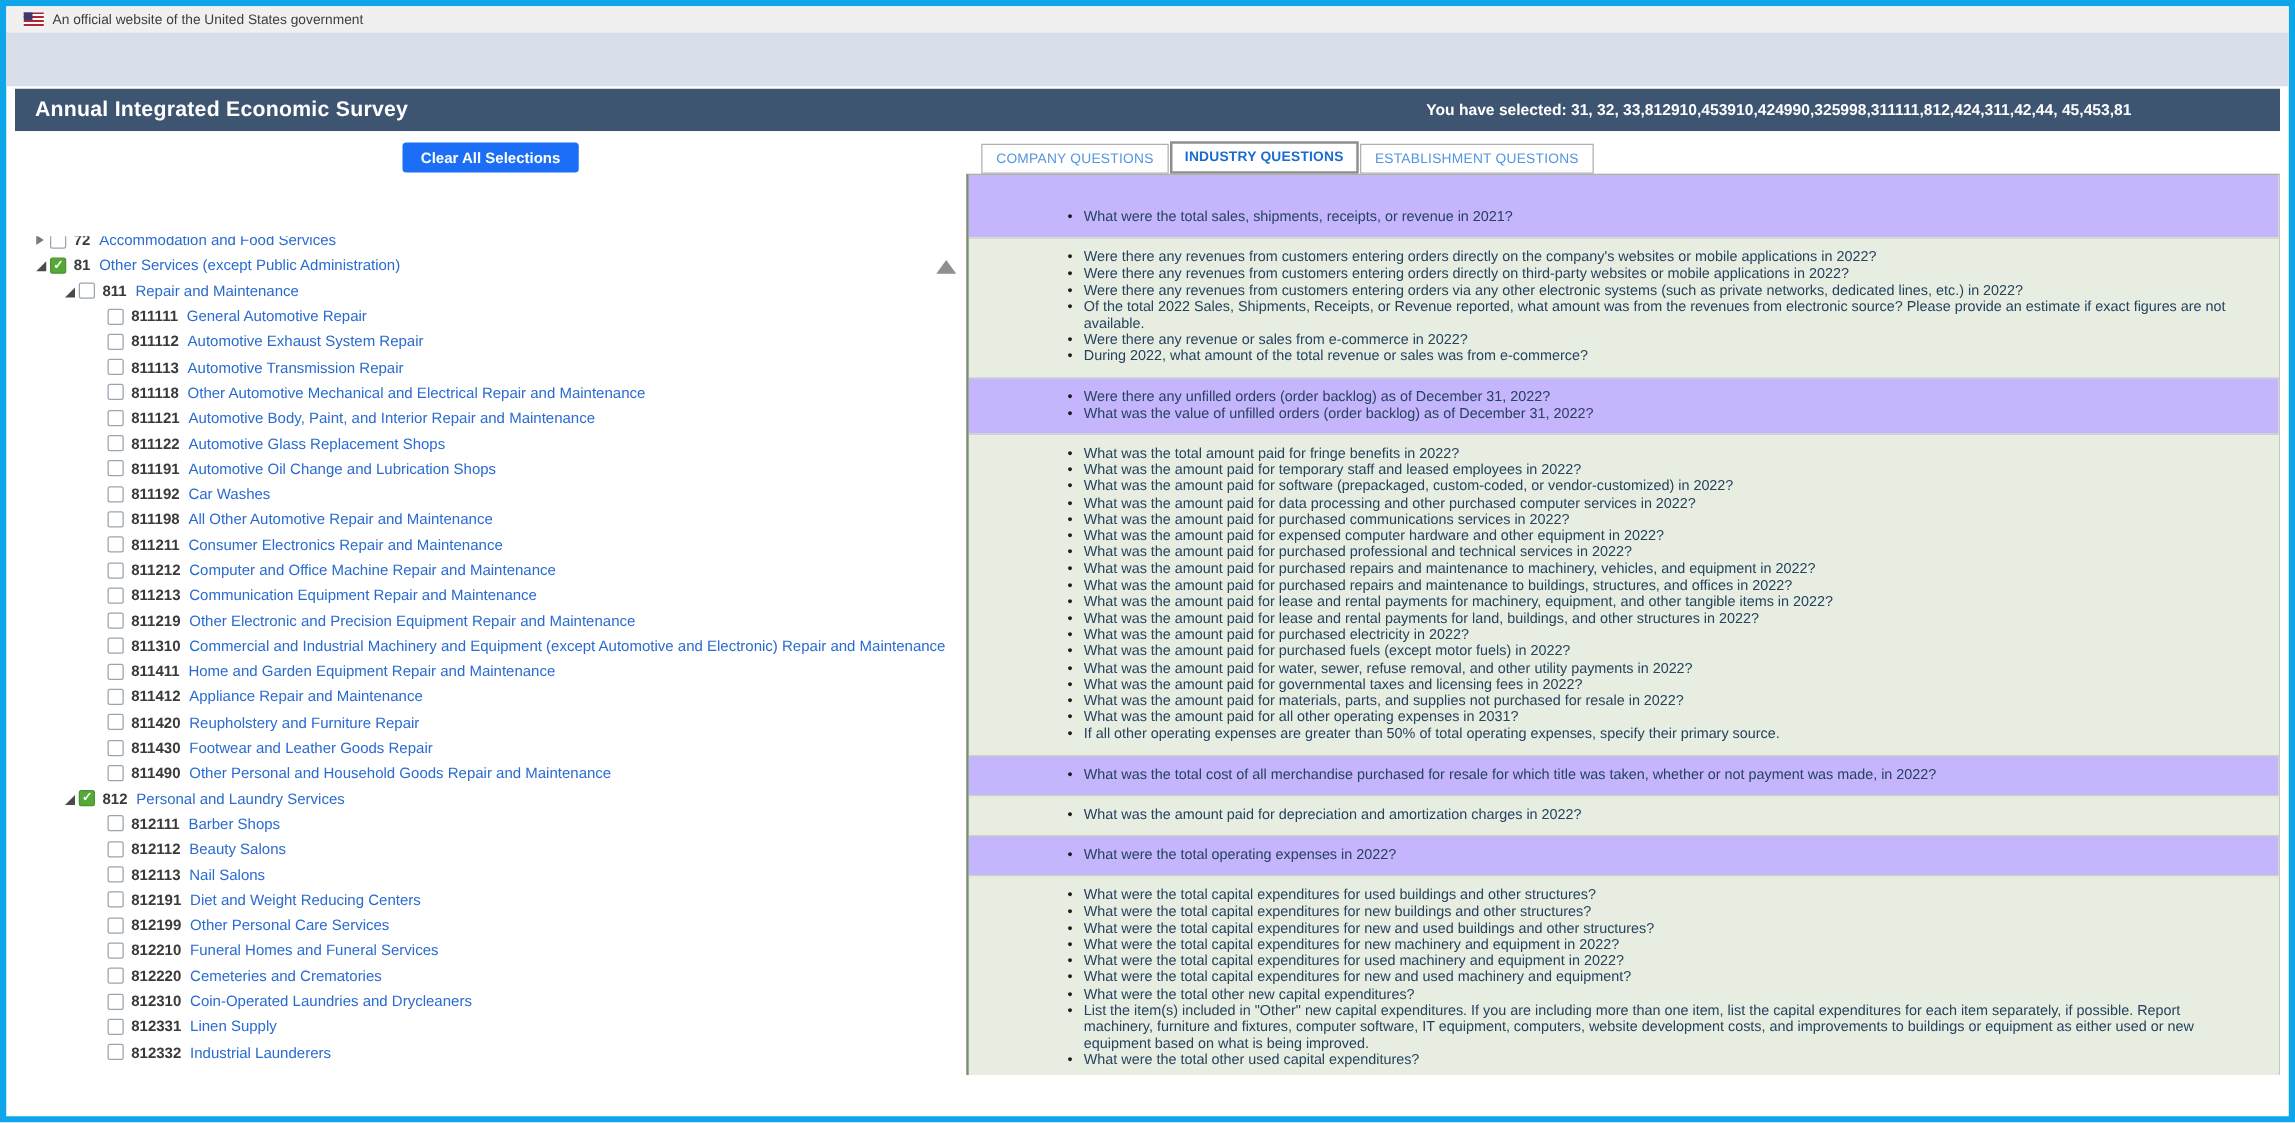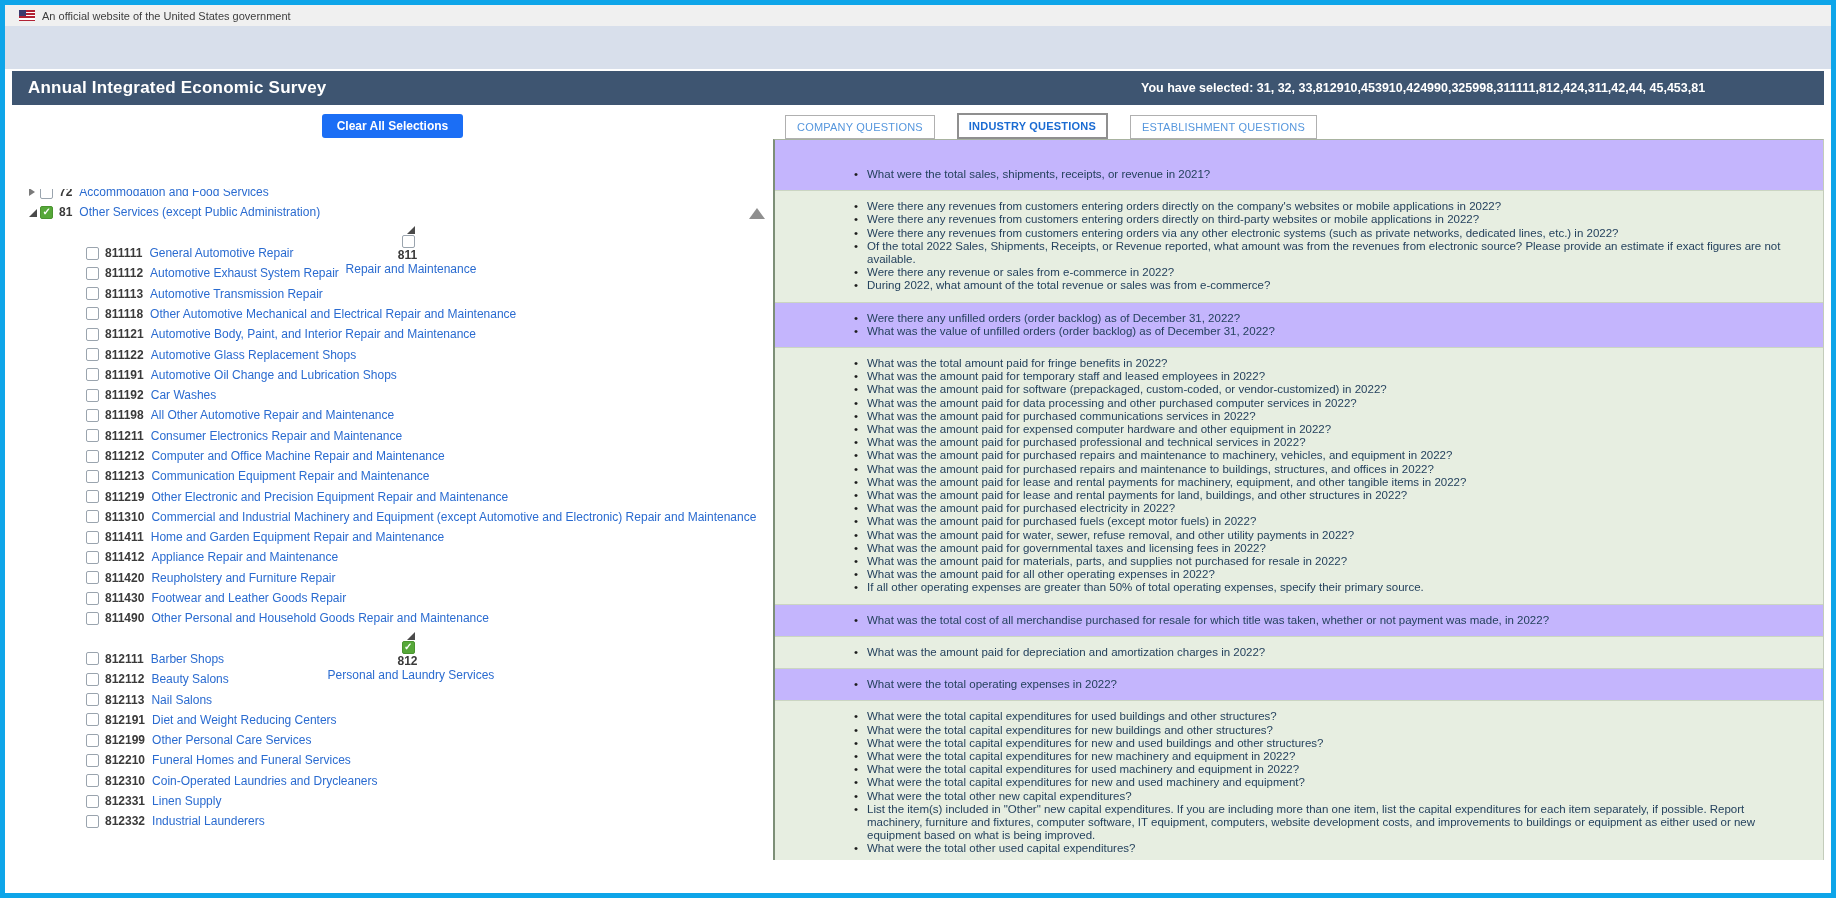--- a/index.html
+++ b/index.html
@@ -37,37 +37,37 @@
   .left-panel { width:761px; position:relative; background:#fff; flex:none; }
   .left-toolbar { height:38px; display:flex; justify-content:center; padding-top:9px; }
   .clear-btn { background:#1b6ef5; color:#fff; font-weight:bold; font-size:12px; border:none; border-radius:3px;
     padding:0 15px; height:24px; cursor:pointer; }
   .tree-scroll-btn { position:absolute; right:5px; top:100px; width:22px; height:18px; cursor:pointer; }
   .tree-scroll-btn::after { content:""; position:absolute; left:3px; top:3px;
     border-left:8px solid transparent; border-right:8px solid transparent; border-bottom:11px solid #8f8f8f; }
   .tree-viewport { margin-top:46px; height:671px; overflow:hidden; }
   .tree { margin-top:-7px; }
   .tree-row { display:flex; align-items:center; height:20.3px; font-size:12px; white-space:nowrap; }
-  .lvl1 { padding-left:14px; } .lvl2 { padding-left:37px;flex-direction:column; } .lvl3 { padding-left:60px; }
+  .lvl1 { padding-left:14px; } .lvl2 { padding-left:37px; } .lvl3 { padding-left:60px; }
   .expander { width:12px; height:12px; flex:none; margin-right:2px; position:relative; }
   .expanded .expander::after { content:""; position:absolute; right:1px; bottom:1px;
     border-left:8px solid transparent; border-bottom:8px solid #4a4a4a; }
   .collapsed .expander::after { content:""; position:absolute; left:3px; top:2px;
     border-top:4px solid transparent; border-bottom:4px solid transparent; border-left:6px solid #7a7a7a; }
   .leaf .expander { visibility:hidden; }
   .cbx { width:13px; height:13px; flex:none; border:1px solid #9aa4ae; background:#fff; border-radius:2px;
     margin-right:6px; position:relative; cursor:pointer; }
   .checked .cbx { background:#56a839; border-color:#4a9430; }
   .checked .cbx::after { content:"\2713"; position:absolute; left:1.5px; top:-1px; color:#fff; font-size:10px; font-weight:bold; }
   .code { font-weight:bold; color:#3a3a3a; margin-right:7px; }
   .tlabel { color:#2a6bd0; cursor:pointer; }
 
   
   .right-panel { flex:1; position:relative; background:#fff; min-width:0; }
-  .tabs { display:flex; gap:22px; padding:8px 0 0 12px; height:34px; align-items:flex-end; }
+  .tabs { display:flex; gap:1px; padding:8px 0 0 12px; height:34px; align-items:flex-end; }
   .tab { background:#fff; border:1px solid #b0b0b0; color:#5596dd; font-size:11px; padding:5px 11px;
     cursor:pointer; white-space:nowrap; letter-spacing:.2px; }
   .tab.active { color:#1a6bd2; font-weight:bold; border:2px solid #8f8f8f; padding:5px 10px; }
   .questions { height:721px; overflow:hidden; background:#f2f6ed;
     border-left:2px solid #7d8f77; border-top:1px solid #a8b3a0; border-right:1px solid #c3ccbb; }
   .qgroup { padding:9px 14px 9px 0; background:#c4b5fd; }
   .qgroup:nth-child(even) { background:#e7eee1; }
   .qgroup + .qgroup { border-top:1px solid #cbd5c2; }
   .qgroup:first-child { padding-top:28px; }
   .question { position:relative; margin-left:78px; padding-left:14px; padding-right:20px;
@@ -298,20 +298,26 @@
               <span class="tlabel">Other Personal Care Services</span>
             </div>
 
             <div class="tree-row lvl3 leaf unchecked">
               <span class="expander"></span>
               <span class="cbx"></span>
               <span class="code">812210</span>
               <span class="tlabel">Funeral Homes and Funeral Services</span>
             </div>
 
+            <div class="tree-row lvl3 leaf unchecked">
+              <span class="expander"></span>
+              <span class="cbx"></span>
+              <span class="code">812220</span>
+              <span class="tlabel">Cemeteries and Crematories</span>
+            </div>
 
             <div class="tree-row lvl3 leaf unchecked">
               <span class="expander"></span>
               <span class="cbx"></span>
               <span class="code">812310</span>
               <span class="tlabel">Coin-Operated Laundries and Drycleaners</span>
             </div>
 
 
             <div class="tree-row lvl3 leaf unchecked">
@@ -402,21 +408,21 @@
               <div class="question">What was the amount paid for purchased electricity in 2022?</div>
 
               <div class="question">What was the amount paid for purchased fuels (except motor fuels) in 2022?</div>
 
               <div class="question">What was the amount paid for water, sewer, refuse removal, and other utility payments in 2022?</div>
 
               <div class="question">What was the amount paid for governmental taxes and licensing fees in 2022?</div>
 
               <div class="question">What was the amount paid for materials, parts, and supplies not purchased for resale in 2022?</div>
 
-              <div class="question">What was the amount paid for all other operating expenses in 2022?</div>
+              <div class="question">What was the amount paid for all other operating expenses in 2031?</div>
 
               <div class="question">If all other operating expenses are greater than 50% of total operating expenses, specify their primary source.</div>
 
           </div>
 
           <div class="qgroup">
 
               <div class="question">What was the total cost of all merchandise purchased for resale for which title was taken, whether or not payment was made, in 2022?</div>
 
           </div>

